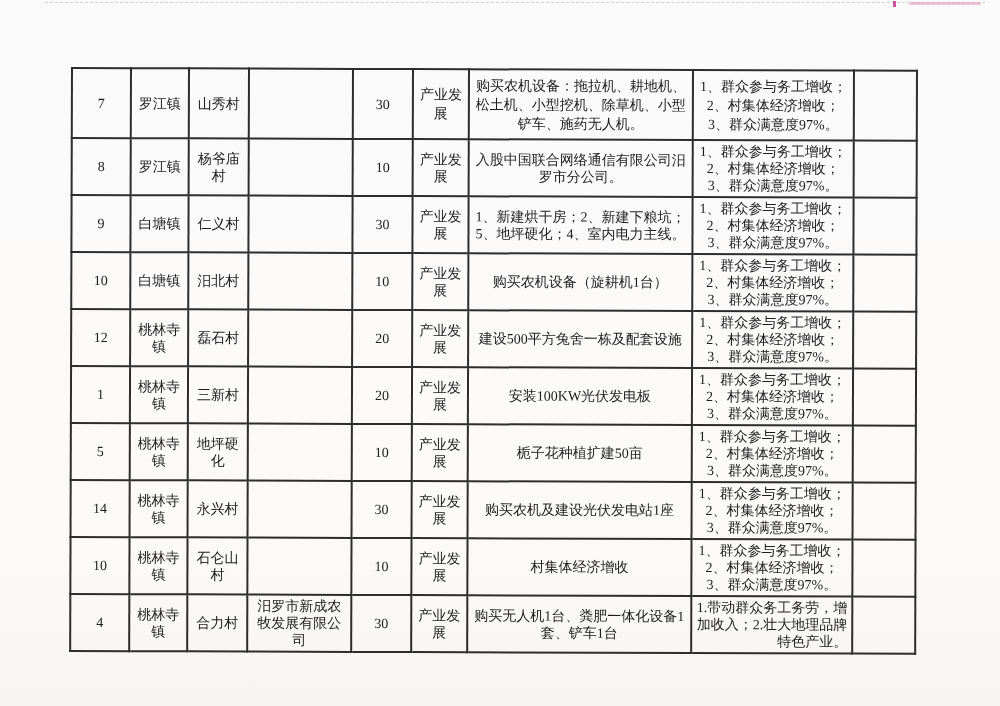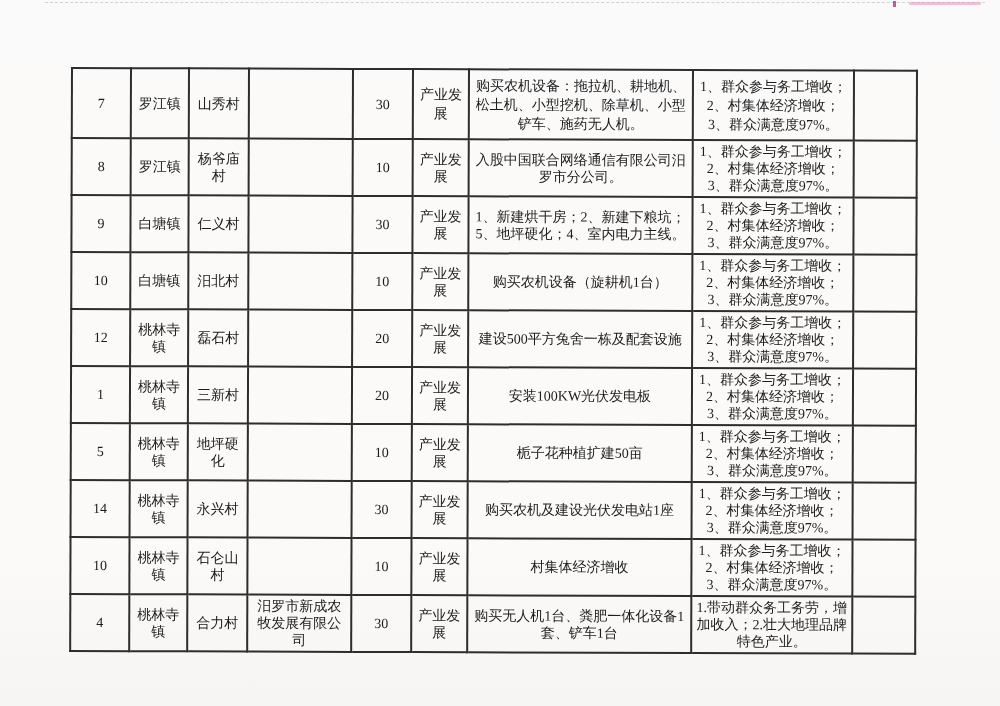--- a/index.html
+++ b/index.html
@@ -64,21 +64,21 @@
     word-break: break-all;
     overflow: hidden;
   }
   .fund-table tr { height: 53px; }
   .fund-table tr:first-child { height: 70px; }
   .fund-table tr:first-child td { line-height: 19px; }
   .fund-table tr:last-child { height: 57px; }
   .col-outcomes { white-space: pre-line; }
   .fund-table tr:last-child .col-outcomes {
     white-space: normal;
-    text-align: center;
+    text-align: right;
   }
 </style>
 </head>
 <body>
 
 <div class="page">
   <div class="scan-streak"></div>
   <div class="scan-mark-magenta"></div>
   <div class="scan-mark-pink"></div>
 

